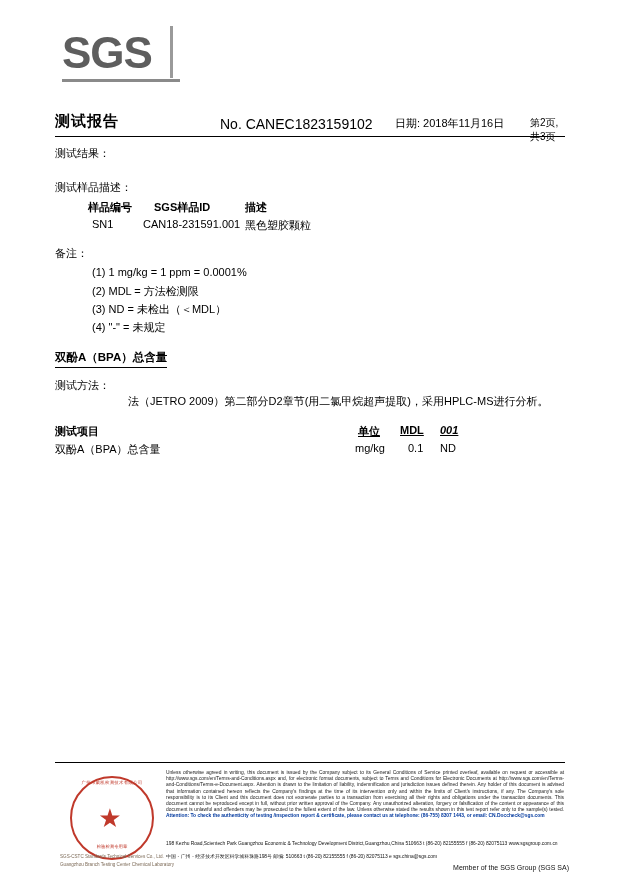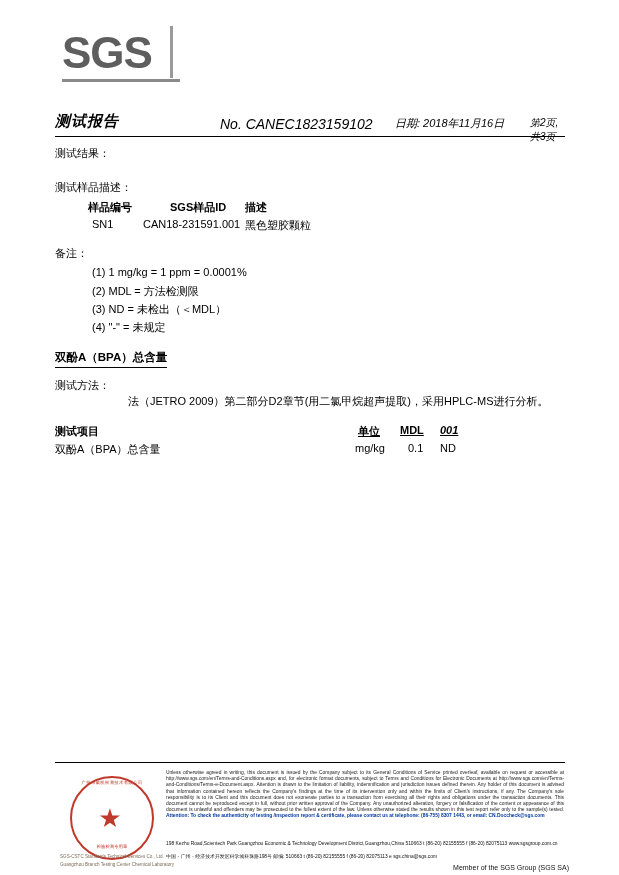--- a/index.html
+++ b/index.html
@@ -58,21 +58,20 @@
     background: #9a9a9a;
   }
 
   
   .title-row {
     position: absolute;
     left: 55px;
     top: 112px;
     width: 510px;
     height: 22px;
-    font-style: italic;
   }
   .doc-title {
     position: absolute;
     left: 0;
     top: 0;
     font-size: 15px;
     font-weight: bold;
     color: #000;
     letter-spacing: 1px;
   }
@@ -111,21 +110,21 @@
     position: absolute;
     font-size: 11px;
     color: #000;
     white-space: nowrap;
   }
   .results-label { left: 55px; top: 146px; text-align: right; }
   .sampledesc-label { left: 55px; top: 180px; }
 
   .tbl-head { top: 200px; font-weight: bold; }
   .th-1 { left: 88px; }
-  .th-2 { left: 170px; }
+  .th-2 { left: 154px; }
   .th-3 { left: 245px; }
   .tbl-row { top: 218px; }
   .td-1 { left: 92px; }
   .td-2 { left: 143px; }
   .td-3 { left: 245px; }
 
   .remarks-label { left: 55px; top: 246px; }
   .remark { left: 92px; }
   .r1 { top: 266px; }
   .r2 { top: 284px; }

